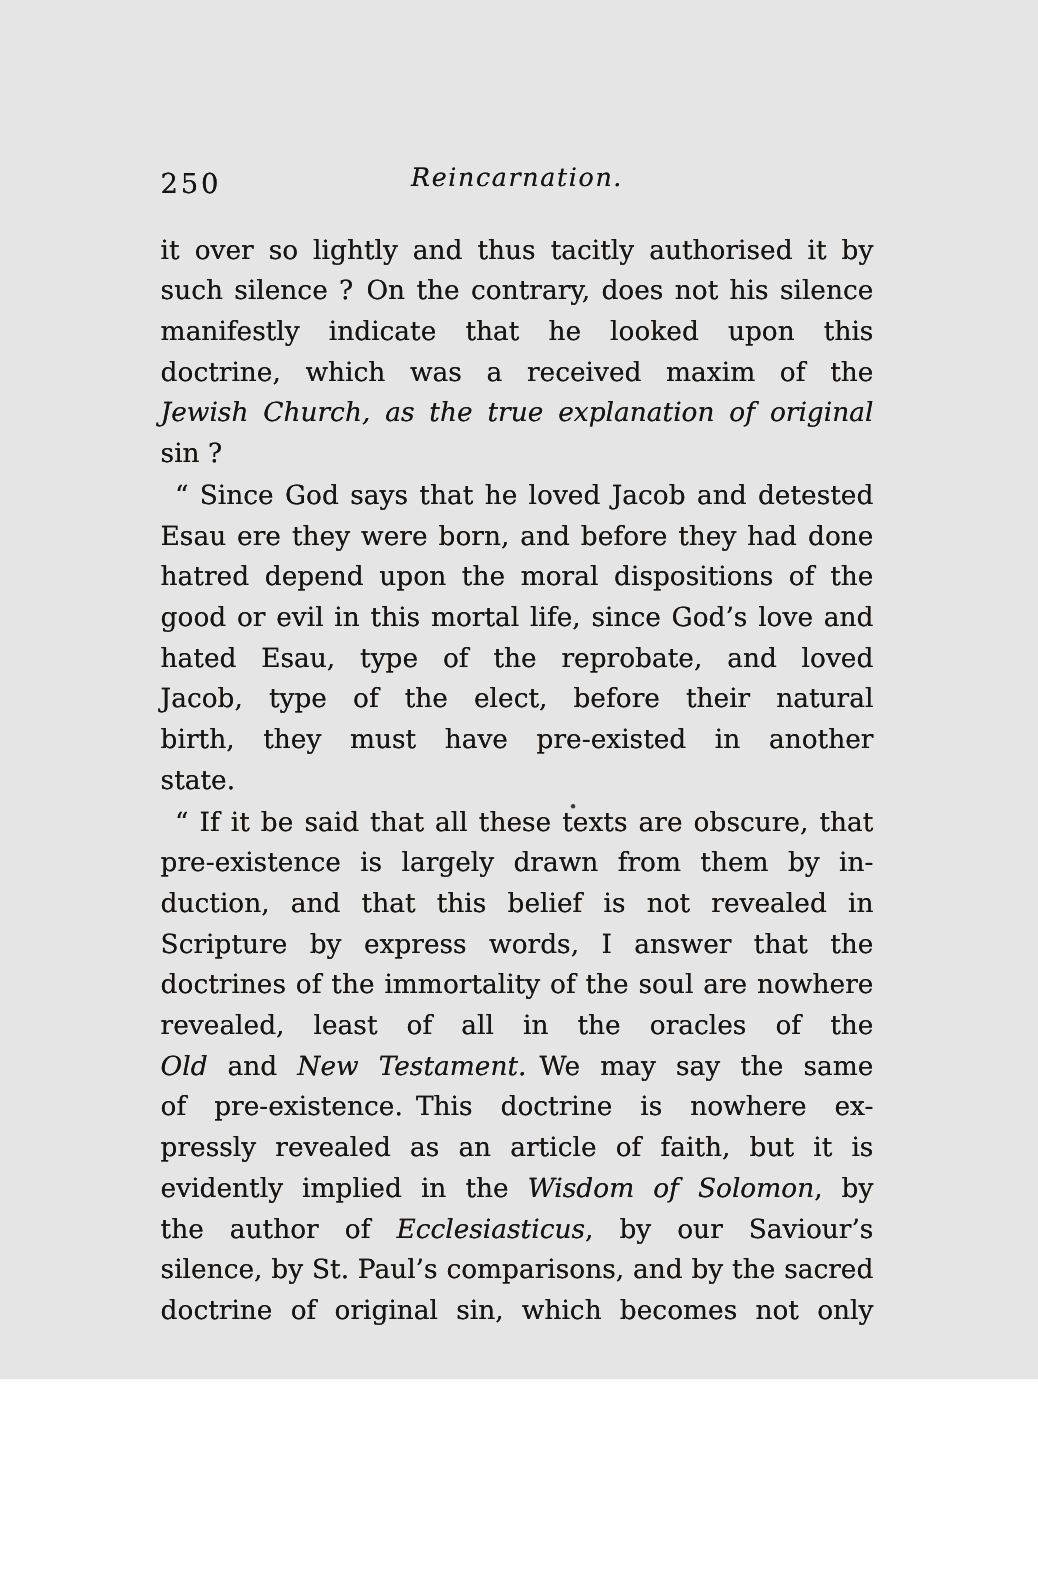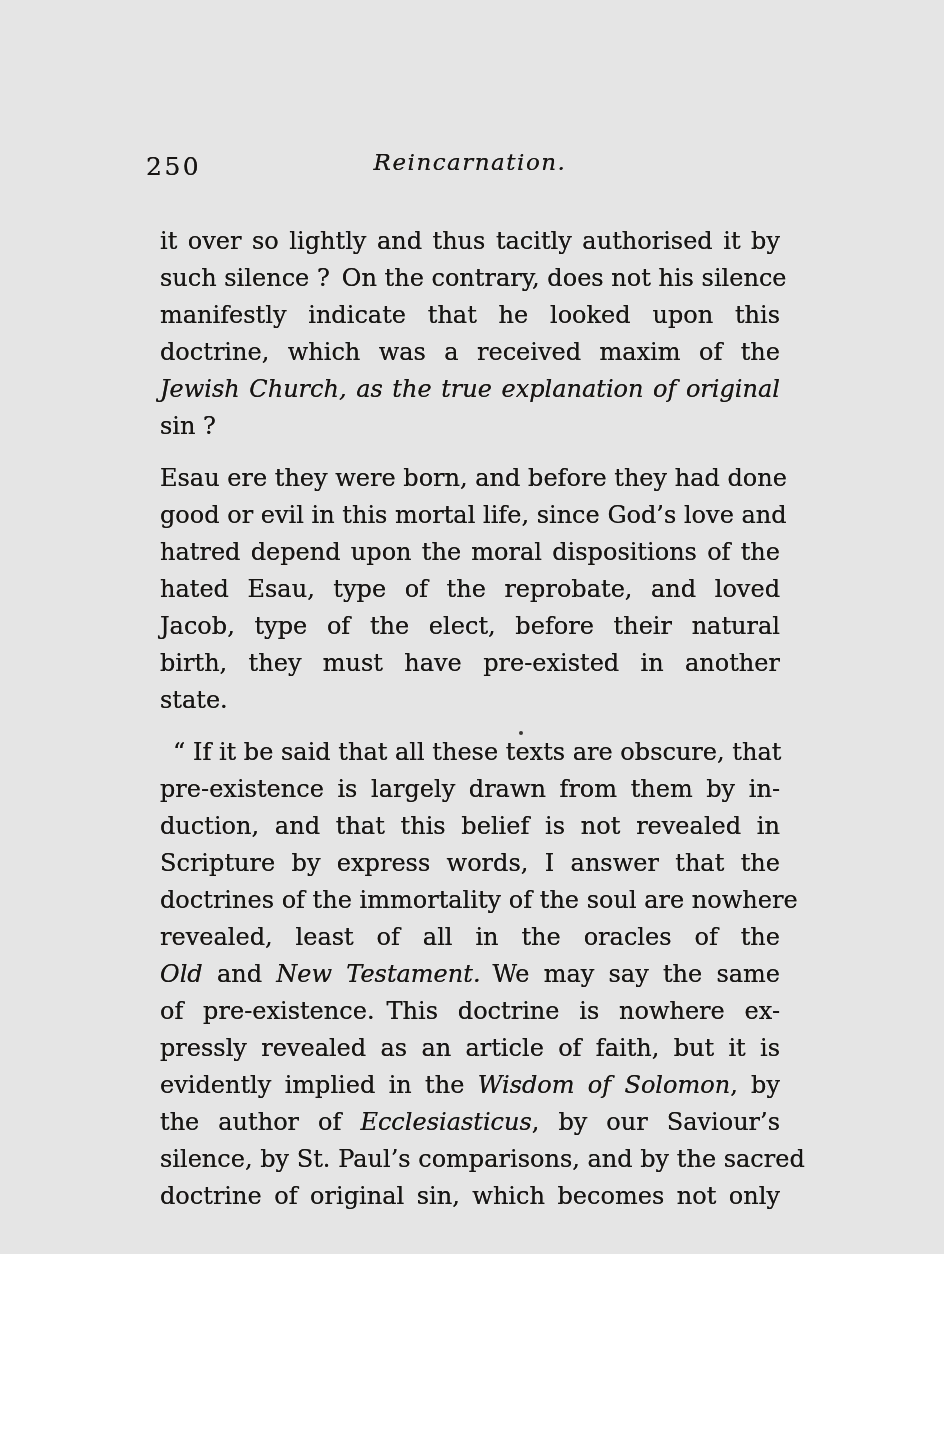--- a/index.html
+++ b/index.html
@@ -37,21 +37,21 @@
     font-size: 23px;
     letter-spacing: 1.5px;
   }
   .text-body {
     position: absolute;
     top: 208px;
     left: 145px;
     width: 650px;
     font-size: 24px;
   }
-  .para { margin: 15px; }
+  .para { margin: 1px; }
   .line {
     height: 37px;
     line-height: 37px;
     white-space: nowrap;
     text-align: justify;
     text-align-last: justify;
   }
   .line.noj {
     text-align: center;
     text-align-last: left;
@@ -78,23 +78,24 @@
   <div class="text-body">
       <div class="para">
         <div class="line"><span>it over so lightly and thus tacitly authorised it by</span></div>
         <div class="line"><span>such silence ? On the contrary, does not his silence</span></div>
         <div class="line"><span>manifestly indicate that he looked upon this</span></div>
         <div class="line"><span>doctrine, which was a received maxim of the</span></div>
         <div class="line"><em>Jewish Church, as the true explanation of original</em></div>
         <div class="line noj"><span>sin ?</span></div>
       </div>
       <div class="para">
+        <div class="line indent"><span>“ Since God says that he loved Jacob and detested</span></div>
         <div class="line"><span>Esau ere they were born, and before they had done</span></div>
+        <div class="line"><span>hatred depend upon the moral dispositions of the</span></div>
         <div class="line"><span>good or evil in this mortal life, since God’s love and</span></div>
-        <div class="line"><span>hatred depend upon the moral dispositions of the</span></div>
         <div class="line"><span>hated Esau, type of the reprobate, and loved</span></div>
         <div class="line"><span>Jacob, type of the elect, before their natural</span></div>
         <div class="line"><span>birth, they must have pre-existed in another</span></div>
         <div class="line noj"><span>state.</span></div>
       </div>
       <div class="para">
         <div class="line indent"><span>“ If it be said that all these texts are obscure, that</span></div>
         <div class="line"><span>pre-existence is largely drawn from them by in-</span></div>
         <div class="line"><span>duction, and that this belief is not revealed in</span></div>
         <div class="line"><span>Scripture by express words, I answer that the</span></div>

